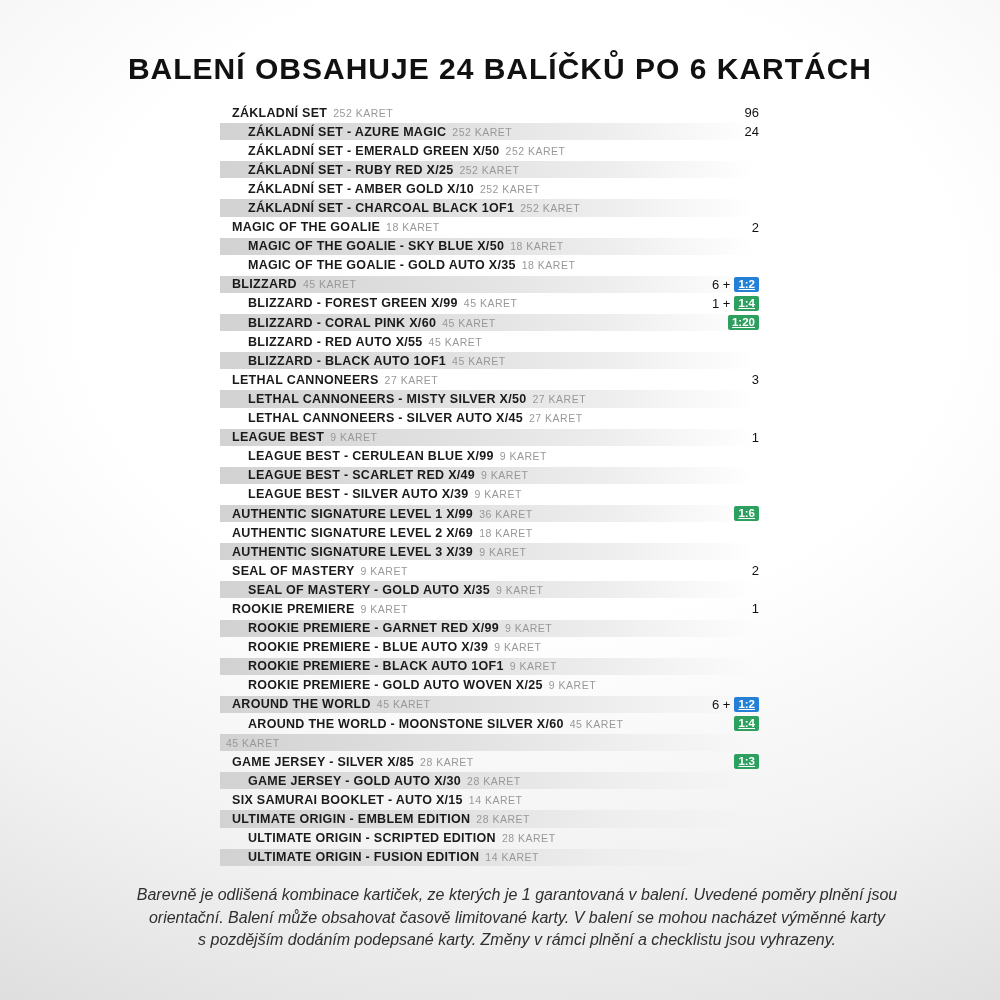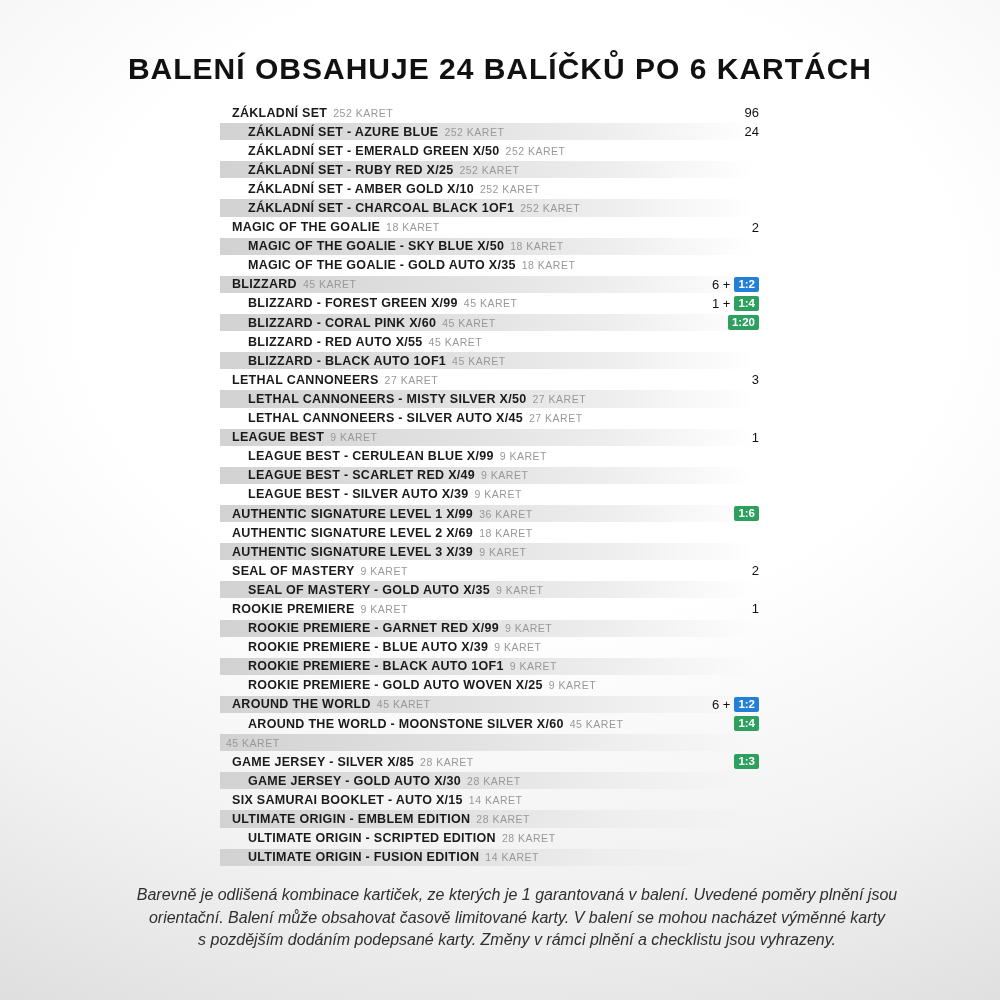--- a/index.html
+++ b/index.html
@@ -45,20 +45,21 @@
     margin-left: auto; display: flex; align-items: center; gap: 4px;
     padding-right: 6px;
   }
   .value-area .val {
     font-size: 13px; font-weight: normal; color: #111; white-space: nowrap;
   }
   .badge {
     color: #ffffff; font-size: 11.5px; font-weight: bold;
     padding: 1px 4px; border-radius: 2px; line-height: 13px;
     white-space: nowrap;
+    text-decoration: underline;
   }
 
   .footnote {
     position: absolute; top: 884px; left: 17px; width: 1000px;
     text-align: center; font-style: italic;
     font-size: 16px; line-height: 22.5px; color: #2f2f2f;
   }
 </style>
 </head>
 <body>
@@ -70,21 +71,21 @@
   <div class="list">
       <div class="row">
     <span class="name ind0">ZÁKLADNÍ SET</span>
     <span class="count">252 KARET</span>
     <span class="value-area">
       <span class="val">96</span>
 
     </span>
   </div>
       <div class="row striped">
-    <span class="name ind1">ZÁKLADNÍ SET - AZURE BLUE</span>
+    <span class="name ind1">ZÁKLADNÍ SET - AZURE MAGIC</span>
     <span class="count">252 KARET</span>
     <span class="value-area">
       <span class="val">24</span>
 
     </span>
   </div>
       <div class="row">
     <span class="name ind1">ZÁKLADNÍ SET - EMERALD GREEN X/50</span>
     <span class="count">252 KARET</span>
     <span class="value-area">

